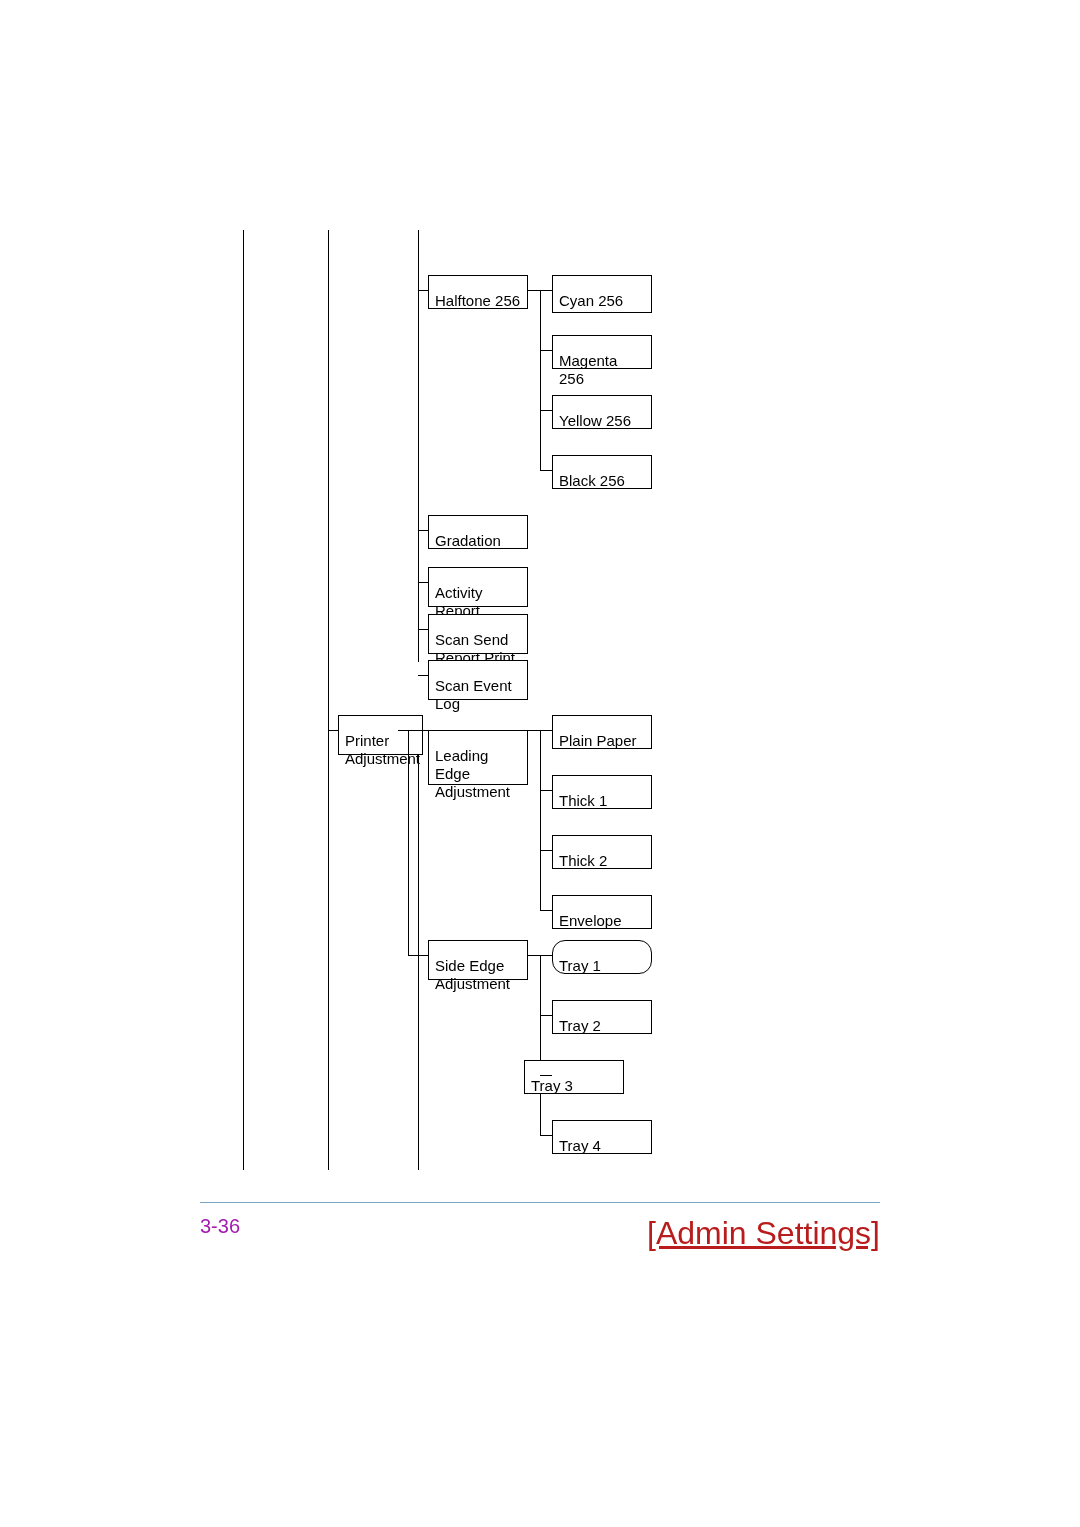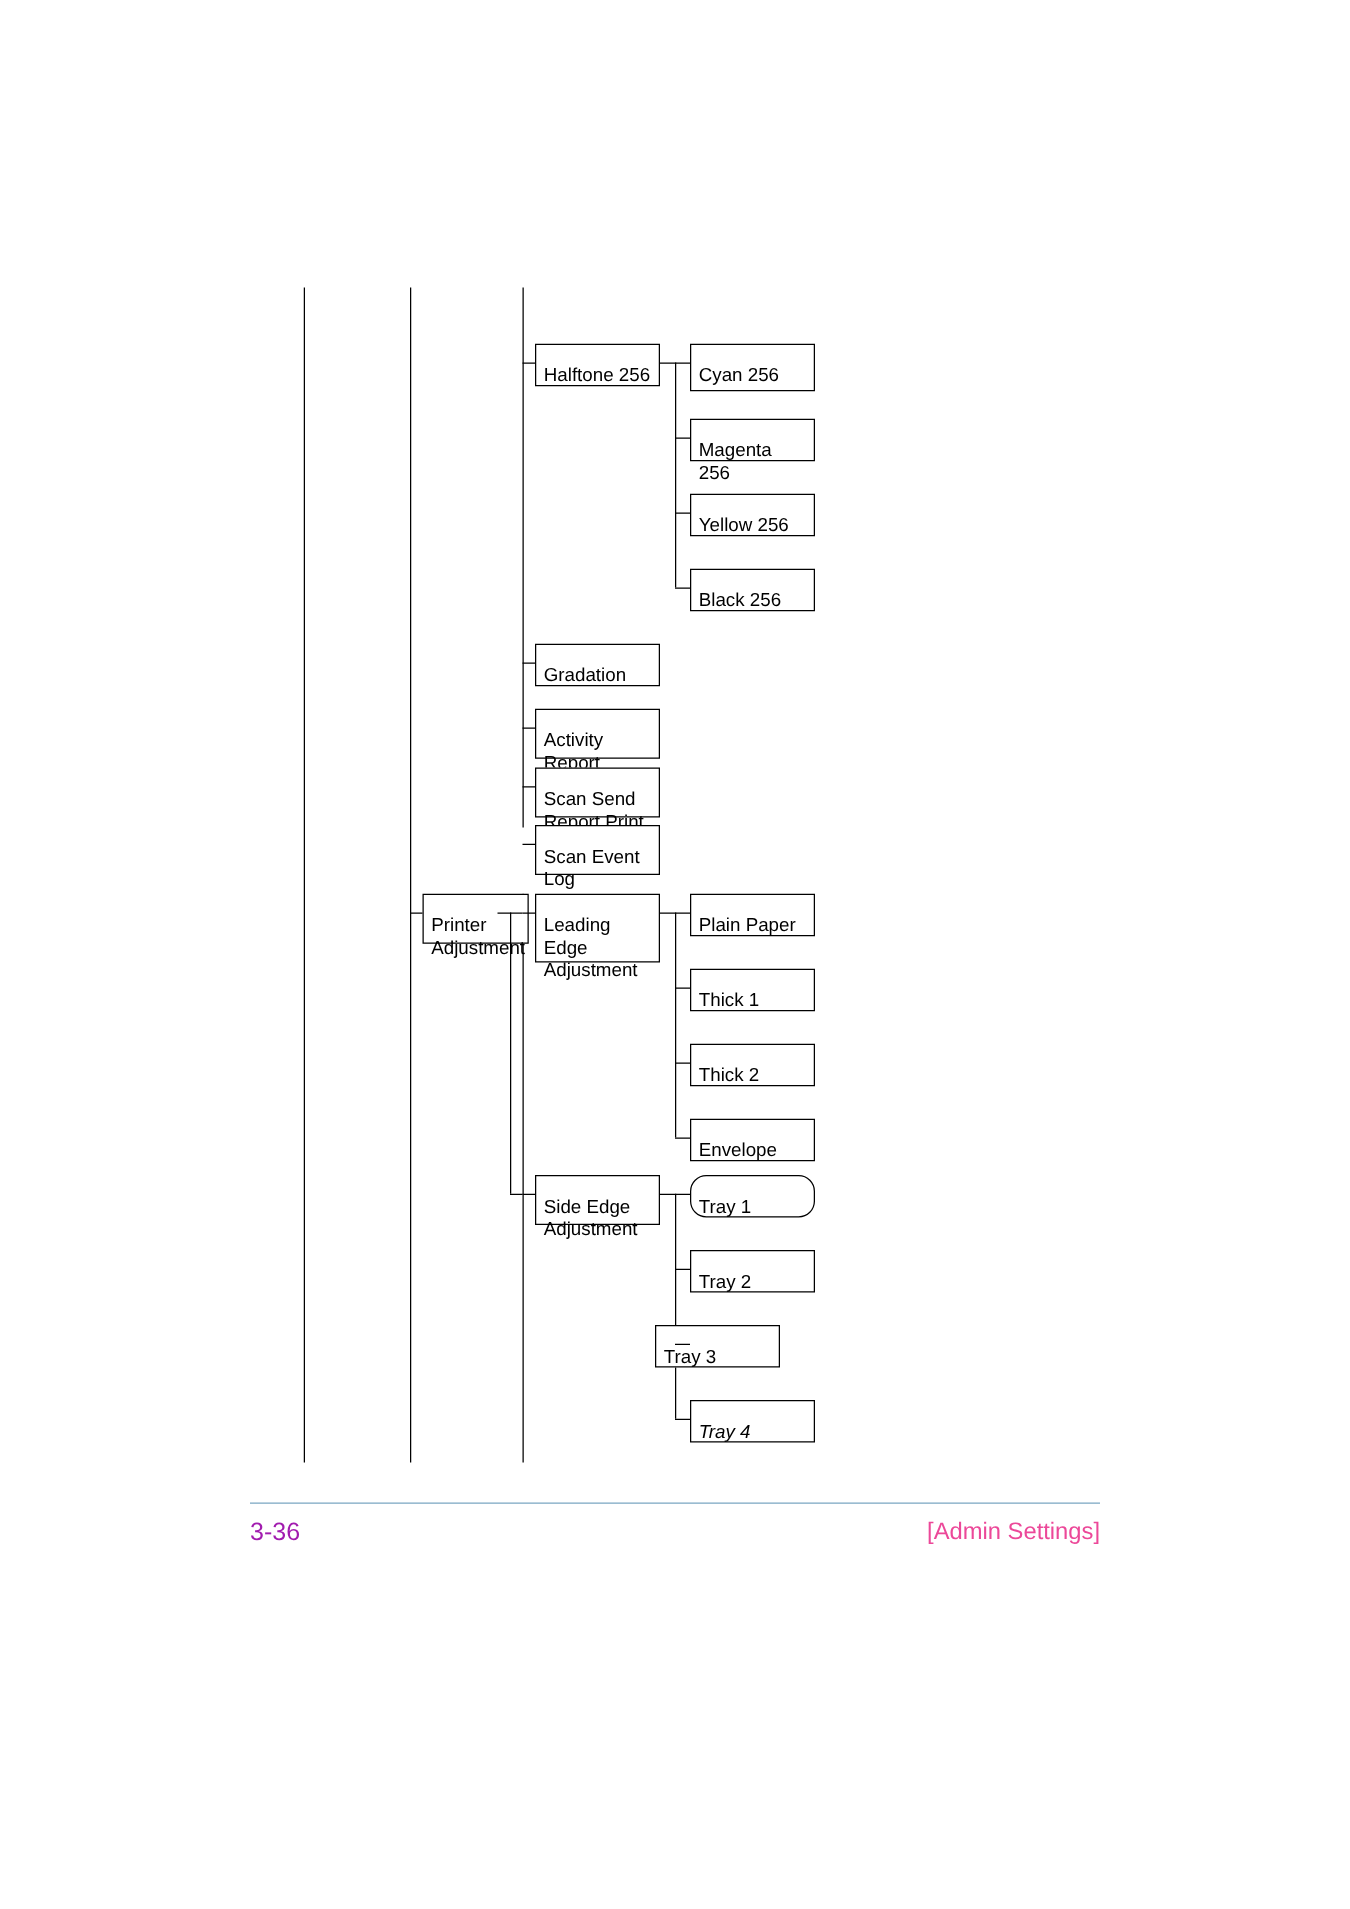--- a/index.html
+++ b/index.html
@@ -41,22 +41,23 @@
     width: 680px;
     border-top: 1px solid #7aa6c2;
   }
   .footer-left {
     position: absolute;
     font-size: 20px;
     color: #a21caf;
   }
   .footer-right {
     position: absolute;
-    font-size: 19px;
-    color: #ec4899;
+    font-size: 32px;
+    color: #b91c1c;
+    text-decoration: underline;
   }
 </style>
 </head>
 <body>
 
 <div class="page">
 
   <div class="vline" style="left:243px; top:230px; height:940px;"></div>
   <div class="vline" style="left:328px; top:230px; height:940px;"></div>
   <div class="vline" style="left:418px; top:230px; height:432px;"></div>
@@ -92,21 +93,21 @@
 
   <div class="node" style="left:428px; top:660px; width:100px; height:40px;">Scan Event Log</div>
   <div class="hline" style="left:418px; top:675px; width:10px;"></div>
 
   <div class="node" style="left:338px; top:715px; width:85px; height:40px;">Printer Adjustment</div>
   <div class="hline" style="left:328px; top:730px; width:10px;"></div>
 
   <div class="vline" style="left:408px; top:730px; height:170px;"></div>
   <div class="hline" style="left:398px; top:730px; width:10px;"></div>
 
-  <div class="node" style="left:428px; top:715px; width:100px; height:55px;">Leading Edge Adjustment</div>
+  <div class="node" style="left:428px; top:730px; width:100px; height:55px;">Leading Edge Adjustment</div>
   <div class="hline" style="left:408px; top:730px; width:10px;"></div>
   <div class="hline" style="left:418px; top:730px; width:10px;"></div>
 
   <div class="hline" style="left:528px; top:730px; width:12px;"></div>
   <div class="vline" style="left:540px; top:730px; height:180px;"></div>
 
   <div class="node" style="left:552px; top:715px; width:100px; height:30px;">Plain Paper</div>
   <div class="hline" style="left:540px; top:730px; width:12px;"></div>
 
   <div class="node" style="left:552px; top:775px; width:100px; height:30px;">Thick 1</div>
@@ -129,20 +130,20 @@
 
   <div class="node" style="left:552px; top:940px; width:100px; height:30px;border-radius:13px;">Tray 1</div>
   <div class="hline" style="left:540px; top:955px; width:12px;"></div>
 
   <div class="node" style="left:552px; top:1000px; width:100px; height:30px;">Tray 2</div>
   <div class="hline" style="left:540px; top:1015px; width:12px;"></div>
 
   <div class="node" style="left:524px; top:1060px; width:100px; height:30px;">Tray 3</div>
   <div class="hline" style="left:540px; top:1075px; width:12px;"></div>
 
-  <div class="node" style="left:552px; top:1120px; width:100px; height:30px;font-style:italic;">Tray 4</div>
+  <div class="node" style="left:552px; top:1120px; width:100px; height:30px;">Tray 4</div>
   <div class="hline" style="left:540px; top:1135px; width:12px;"></div>
 
   <div class="footer-rule" style="top:1202px;"></div>
   <div class="footer-left" style="left:200px; top:1215px;">3-36</div>
   <div class="footer-right" style="right:200px; top:1215px;">[Admin Settings]</div>
 
 </div>
 
 </body></html>

